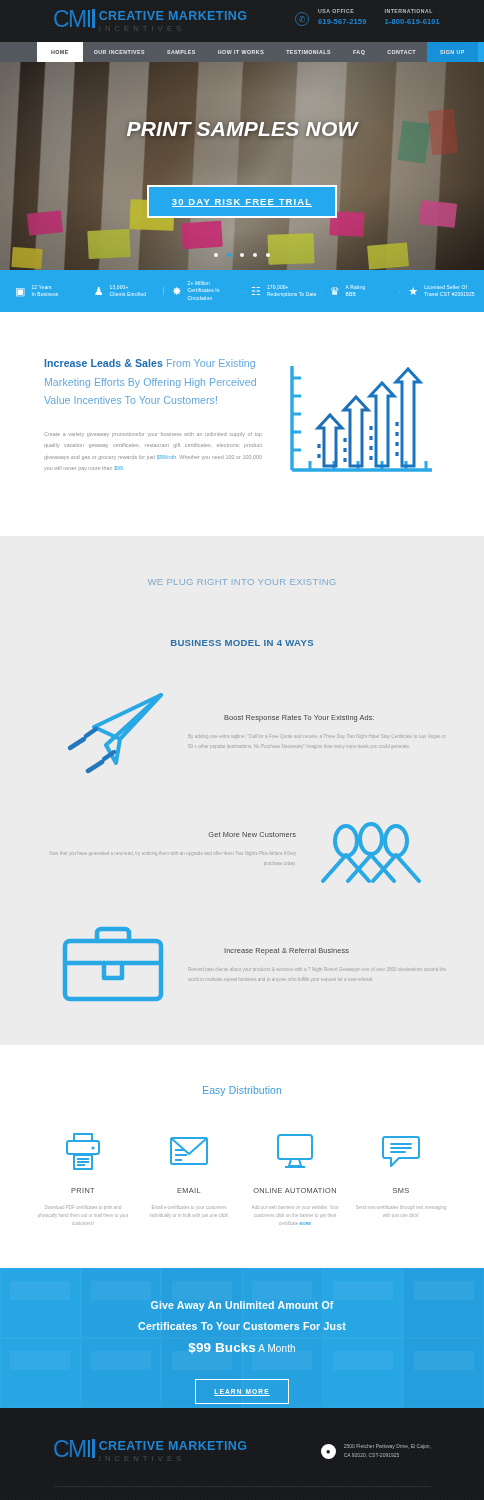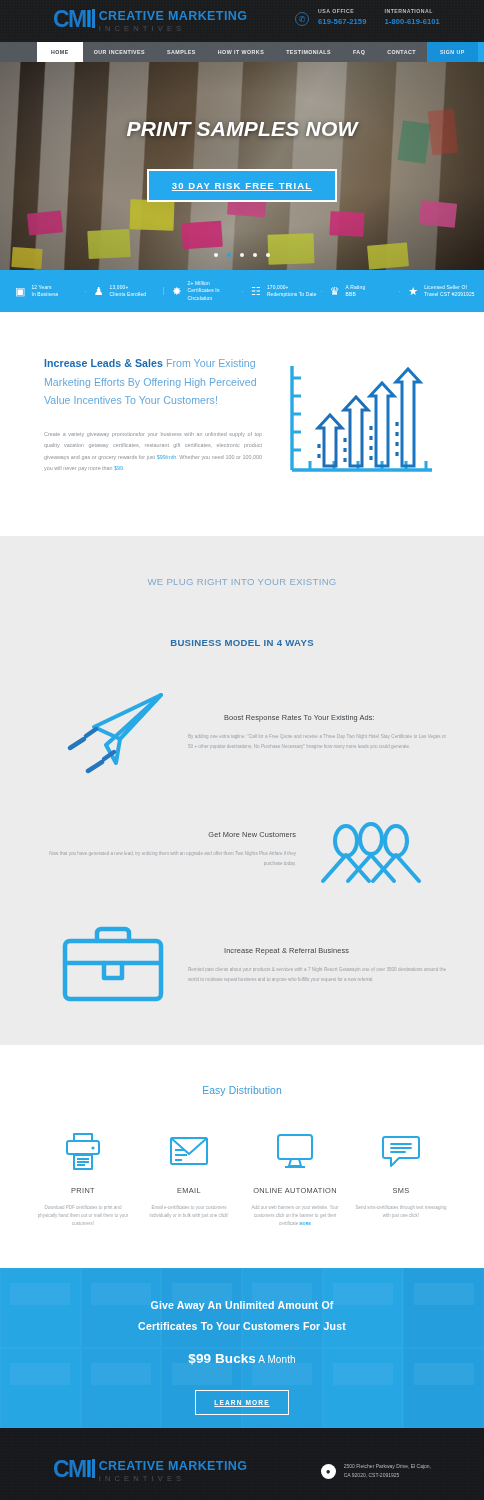--- a/index.html
+++ b/index.html
@@ -17,21 +17,21 @@
   .topbar{
     height:42px; background:#1b1c1e;
     background-image:
       radial-gradient(rgba(255,255,255,.035) .5px, transparent .6px),
       radial-gradient(rgba(0,0,0,.5) .5px, transparent .6px);
     background-size:3px 3px, 4px 4px;
     display:flex; align-items:center; position:relative;
   }
   .logo{ margin-left:53px; display:flex; align-items:flex-start; }
   .logo-cm{
-    font-size:23px; font-weight:bold; letter-spacing:-1.5px;
+    font-size:23px; font-weight:normal; letter-spacing:-1.5px;
     color:#1b79c9; line-height:20px;
     font-family:"Liberation Sans", sans-serif;
   }
   .logo-cm .i{ color:#0d8ae0; }
   .logo-bar{ width:3px; height:19px; background:#1d7fd0; margin:0 4px 0 1px; }
   .logo-txt{ display:flex; flex-direction:column; line-height:1; padding-top:1px;}
   .logo-l1{
     font-size:12.5px; font-weight:bold; color:#1f86d6; letter-spacing:.4px;
     line-height:12px;
   }
@@ -82,21 +82,21 @@
     position:absolute; inset:0;
     background:radial-gradient(ellipse at 50% 48%, rgba(0,0,0,.30) 0%, rgba(0,0,0,.18) 45%, rgba(0,0,0,.32) 100%);
   }
   .hero-inner{ position:relative; z-index:3; text-align:center; padding-top:55px; }
   .hero-title{
     font-size:21px; color:#fff; font-weight:bold; letter-spacing:.2px;
     text-shadow:0 1px 5px rgba(0,0,0,.55);
     font-style:italic;
   }
   .hero-btn{
-    display:inline-block; margin-top:28px;
+    display:inline-block; margin-top:44px;
     background:#24a8ee; border:2px solid #fff; color:#fff;
     font-size:9.5px; font-weight:bold; letter-spacing:1.1px;
     padding:9px 23px;
   }
   .dots{ position:absolute; z-index:4; bottom:9px; left:0; right:0; text-align:center; }
   .dots span{
     display:inline-block;width:4px;height:4px;border-radius:50%;
     background:#fff; margin:0 4.5px; opacity:.95;
   }
   .dots span.on{ background:#18a9e8; }
@@ -154,35 +154,35 @@
   .dist{ padding:40px 0 40px; }
   .dist-h{ text-align:center; color:#3d9ddb; font-size:10.4px; letter-spacing:.1px;}
   .dist-grid{ display:flex; margin-top:34px; padding:0 30px; }
   .dist-col{ flex:1; text-align:center; padding:0 7px;}
   .dist-ico{ height:42px; display:flex;align-items:center;justify-content:center;}
   .dist-t{ margin-top:14px; font-size:7.4px; color:#44484c; letter-spacing:.35px;}
   .dist-p{ margin-top:9px; font-size:4.5px; line-height:8px; color:#a1a6ab;}
   .dist-p .more{ color:#27a9e8; font-weight:bold; font-size:3.6px; letter-spacing:.2px;}
 
   
-  .cta{ height:160px; position:relative; overflow:hidden; background:#29a9e6; }
+  .cta{ height:140px; position:relative; overflow:hidden; background:#29a9e6; }
   .cta-bg{ position:absolute; inset:0; display:grid;
     grid-template-columns:repeat(6,1fr); grid-template-rows:repeat(2,1fr); }
   .cta-bg i{ display:block; background:#2aa5e0; border:1px solid rgba(255,255,255,.09);
     position:relative; overflow:hidden; }
   .cta-bg i:nth-child(odd){ background:#2fb0ea; }
   .cta-bg i:nth-child(3n){ background:#259cd8; }
   .cta-bg i:after{
     content:""; position:absolute; left:12%; right:12%; top:18%; height:28%;
     background:rgba(255,255,255,.14);
   }
   .cta-ov{ position:absolute; inset:0; background:rgba(35,160,225,.62); }
   .cta-in{ position:relative; z-index:3; text-align:center; padding-top:27px; }
   .cta-l1,.cta-l2{ color:#fff; font-size:10.6px; font-weight:bold; letter-spacing:.15px; line-height:21px;}
-  .cta-l3{ color:#fff; font-size:10px; margin-top:14px; letter-spacing:.1px;}
+  .cta-l3{ color:#fff; font-size:10px; margin-top:3px; letter-spacing:.1px;}
   .cta-l3 b{ font-size:13.5px; font-weight:bold; }
   .cta-btn{
     display:inline-block; margin-top:24px; border:1.5px solid #fff; color:#fff;
     font-size:6.6px; font-weight:bold; letter-spacing:1.1px; padding:8px 18px;
   }
 
   
   .footer{
     background:#17191c;
     background-image:

